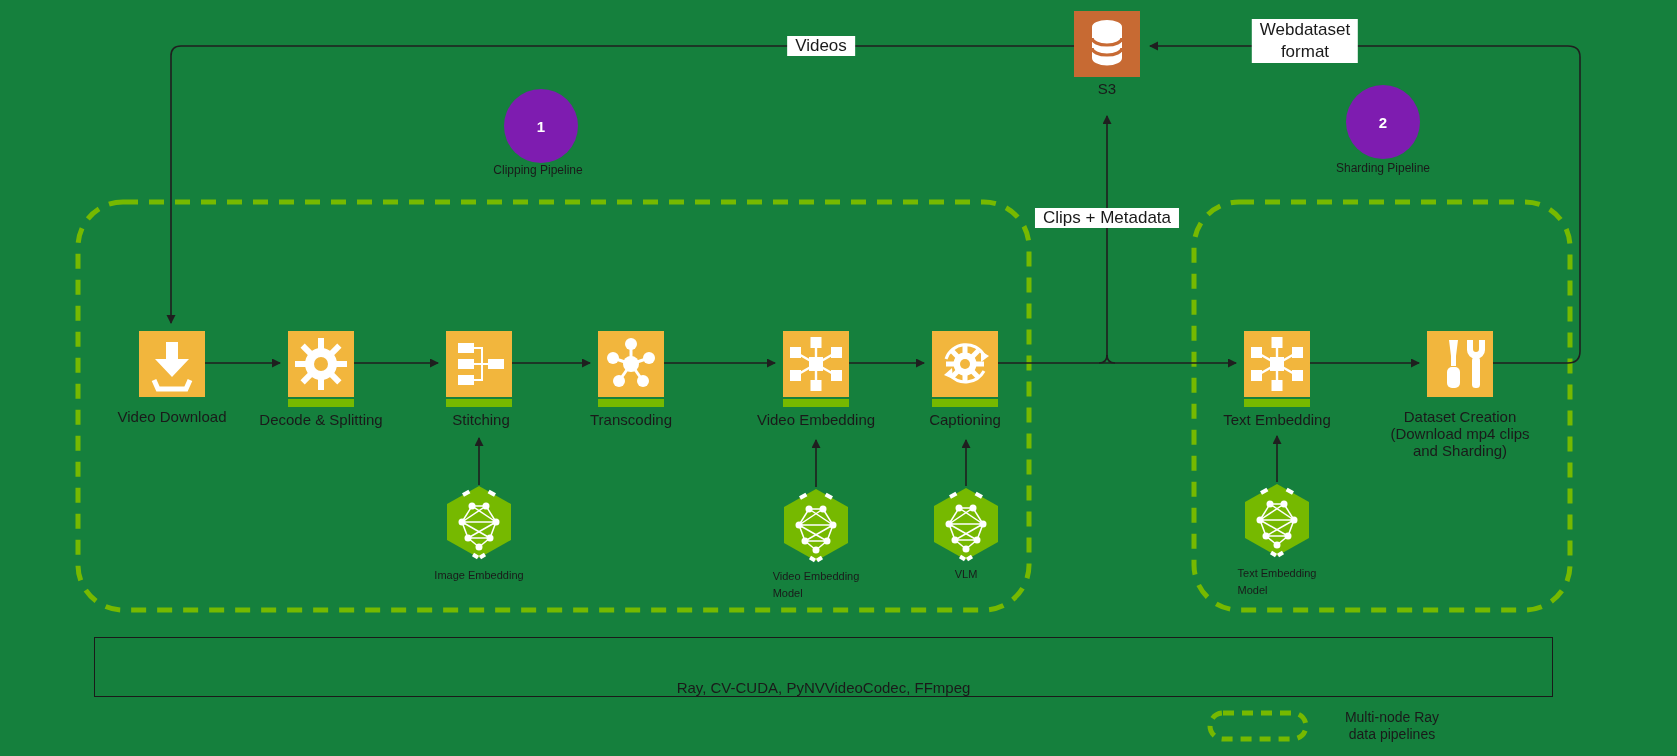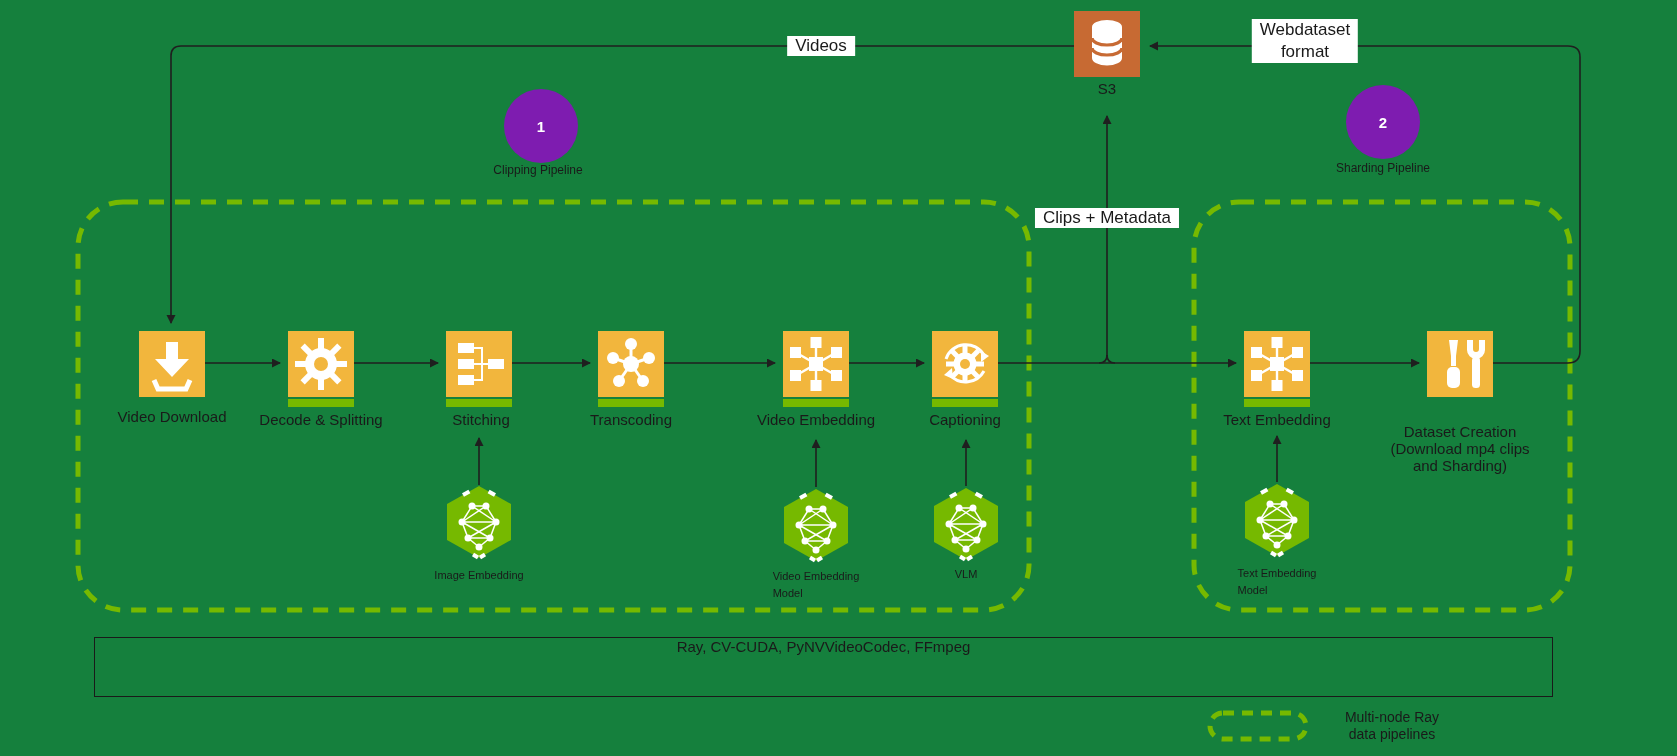--- a/index.html
+++ b/index.html
@@ -4,27 +4,27 @@
 <style>
   html,body{margin:0;padding:0;background:#fff;}
   #canvas{
     position:relative;width:1677px;height:756px;background:#15803d;overflow:hidden;
     font-family:"Liberation Sans","DejaVu Sans",sans-serif;color:#1a1a1a;
   }
   .abs{position:absolute;}
   .icon-sq{width:66px;height:66px;background:#F2B63D;}
   .greenbar{width:66px;height:8px;background:#76B900;}
   .stage-label{transform:translateX(-50%);white-space:nowrap;font-size:15px;text-align:right;line-height:17px;}
-  .stage-label-multi{transform:translateX(-50%);font-size:15px;text-align:center;line-height:17px;white-space:nowrap;margin-top:15px;}
+  .stage-label-multi{transform:translateX(-50%);font-size:15px;text-align:center;line-height:17px;white-space:nowrap;}
   .model-label{transform:translateX(-50%);font-size:11px;text-align:left;line-height:17px;white-space:nowrap;}
   .line-label{transform:translate(-50%,-50%);background:#ffffff;padding:0 8px;font-size:17px;text-align:center;white-space:nowrap;}
   .circle{border-radius:50%;background:#7E1CB0;display:flex;align-items:center;justify-content:center;color:#fff;font-weight:bold;font-size:15px;}
   .pipe-label{transform:translateX(-50%);font-size:12px;white-space:nowrap;}
   .hexwrap{width:70px;height:76px;}
-  #footer-box{left:94px;top:637px;width:1457px;height:58px;border:1.6px solid #1a1a1a;display:flex;align-items:flex-start;justify-content:center;font-size:15px;}
+  #footer-box{left:94px;top:637px;width:1457px;height:58px;border:1.6px solid #1a1a1a;display:flex;align-items:flex-end;justify-content:center;font-size:15px;}
   #legend-text{transform:translate(-50%,-50%);font-size:14px;line-height:17px;text-align:center;white-space:nowrap;}
 </style>
 </head>
 <body>
 
 <div id="canvas">
 
   <svg class="abs" width="1677" height="756" style="left:0;top:0">
     <defs>
       <marker id="ah" markerUnits="userSpaceOnUse" markerWidth="11" markerHeight="10" refX="8" refY="4.5" orient="auto">

